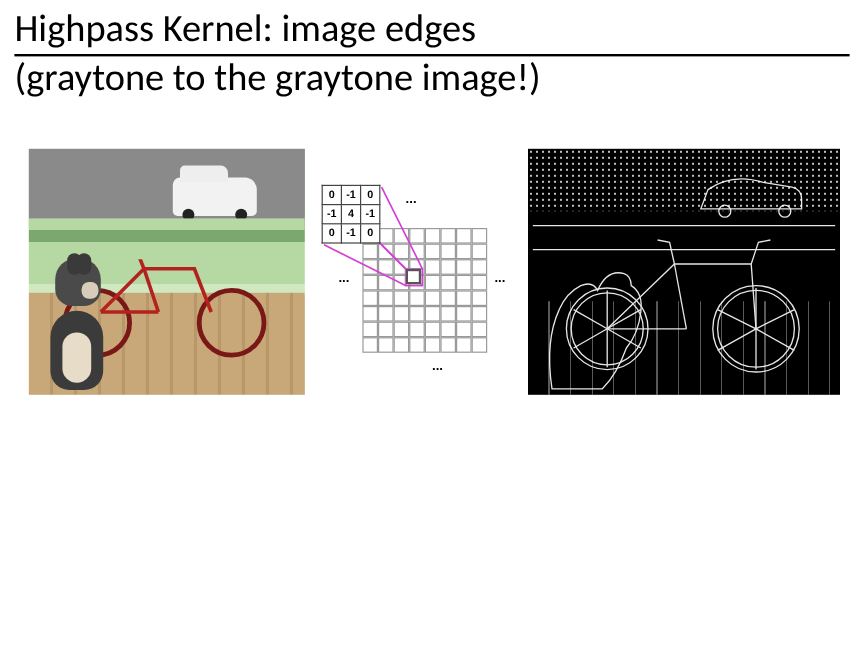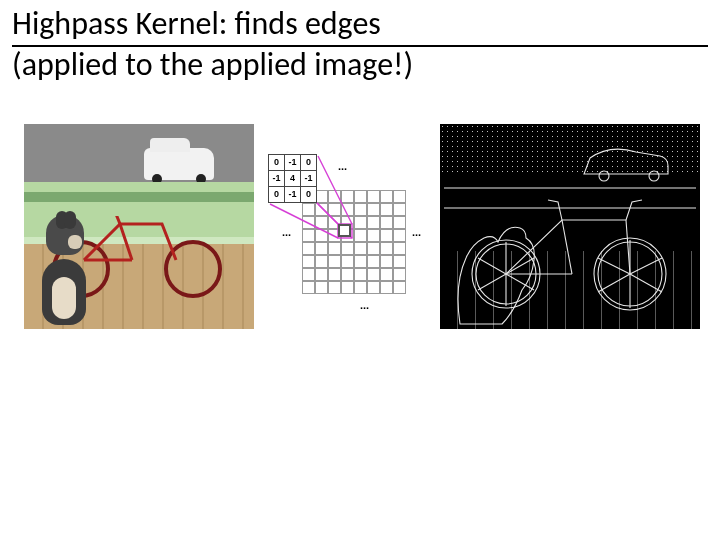--- a/index.html
+++ b/index.html
@@ -127,23 +127,23 @@
   }
   .edge-right .floor {
     position:absolute; left:0; right:0; bottom:0; height:78px;
     background: repeating-linear-gradient(90deg, transparent 0 17px, rgba(255,255,255,0.35) 17px 18px);
   }
 </style>
 </head>
 <body>
 
 <div class="title-block">
-  <div class="title-line1">Highpass Kernel: finds edges</div>
+  <div class="title-line1">Highpass Kernel: image edges</div>
   <hr class="title-rule">
-  <div class="title-line2">(applied to the applied image!)</div>
+  <div class="title-line2">(graytone to the graytone image!)</div>
 </div>
 
 <div class="content">
 
   <div class="photo-left">
     <div class="road"></div>
     <div class="car">
         <span class="w1"></span>
         <span class="w2"></span>
       </div>

